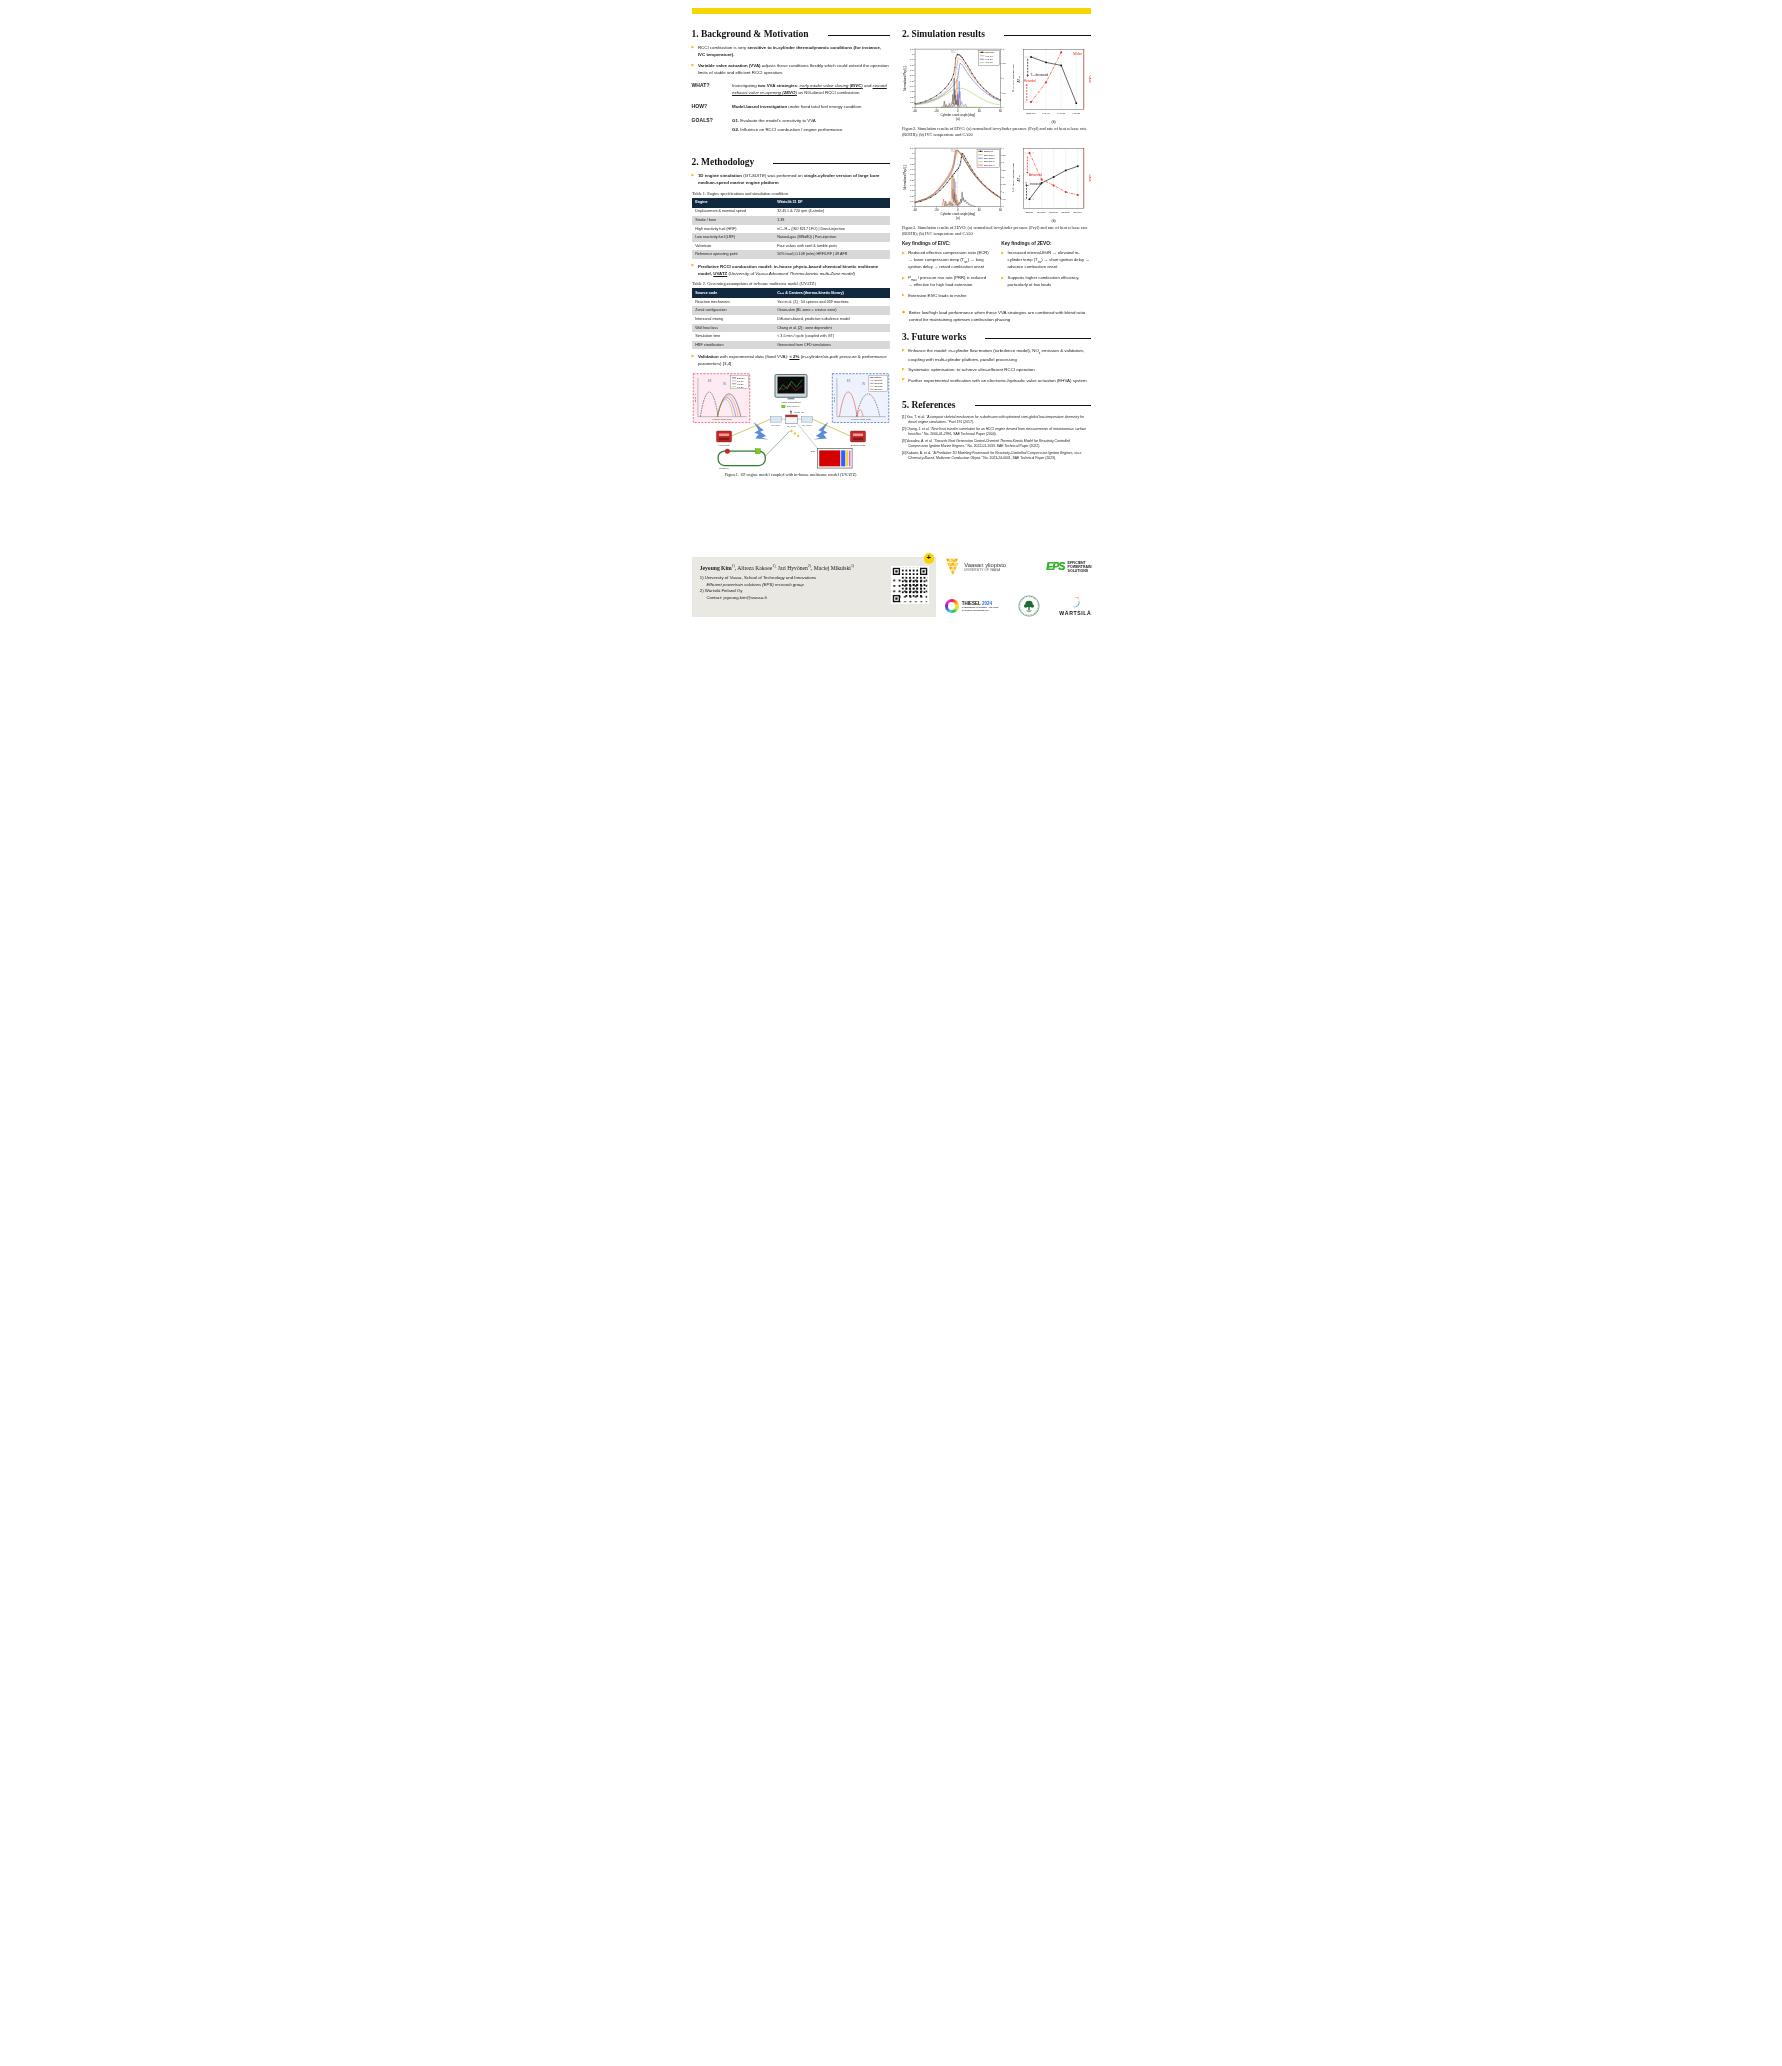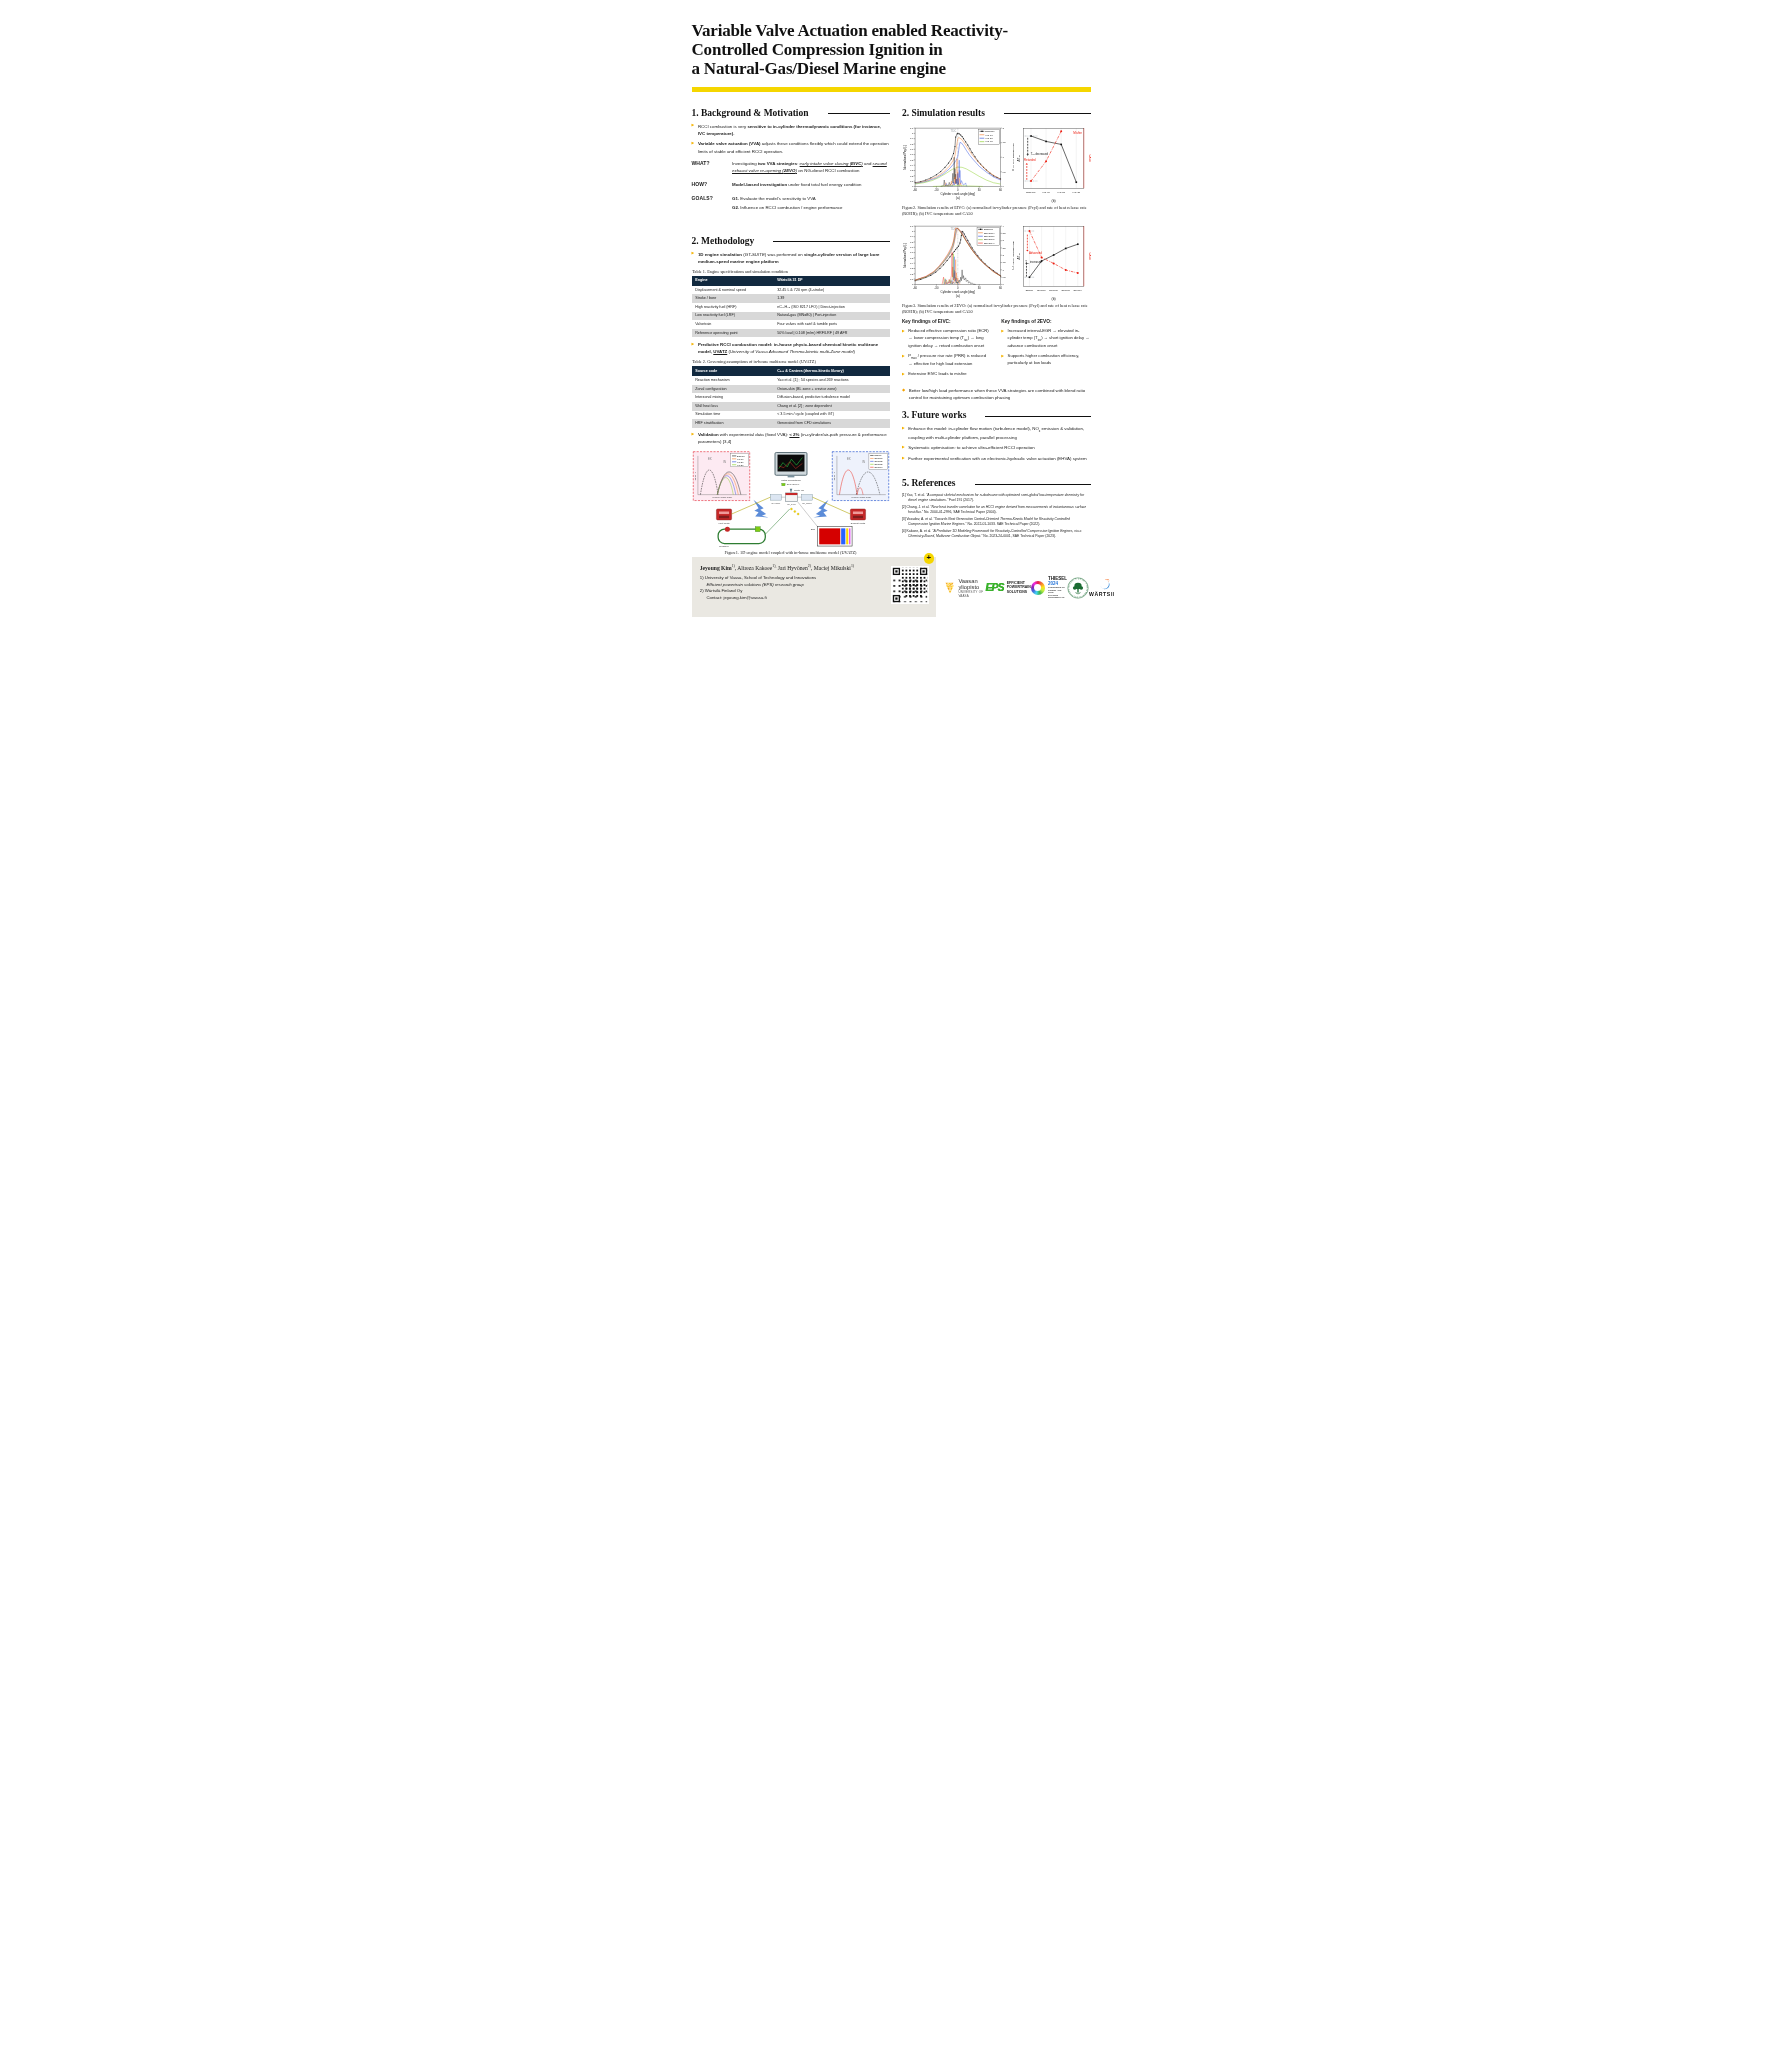--- a/index.html
+++ b/index.html
@@ -55,21 +55,21 @@
           box-sizing:border-box;padding:6.2px 8.3px;}
   .authors{font-family:"Liberation Serif",serif;font-size:5.6px;margin:0.8px 0 4.1px 0;}
   .aff{font-size:4.3px;line-height:1.55;}
   .aff .ind{padding-left:6.6px;}
   .qr{position:absolute;right:6.6px;top:9px;width:38px;height:38px;background:#fff;}
   .plus-badge{position:absolute;left:255px;top:553px;width:10.7px;height:10.7px;border-radius:50%;
               background:#F5D600;color:#111;font-weight:700;font-size:7.9px;line-height:10.3px;
               text-align:center;z-index:3;}
   
   .logos{position:absolute;left:276px;top:558px;width:147px;height:59px;
-         display:flex;justify-content:space-between;}
+         display:flex;flex-direction:column;justify-content:space-between;}
   .lrow{display:flex;align-items:center;justify-content:space-between;}
   .logo{display:flex;align-items:center;gap:3.3px;}
   .uva-text .l1{font-size:5.8px;color:#333;}
   .uva-text .l2{font-size:2.9px;letter-spacing:0.2px;color:#555;}
   .eps-text{font-size:3.5px;font-weight:700;color:#222;line-height:1.15;}
   .eps-mark{font-style:italic;font-weight:700;font-size:10.3px;color:#39b52a;
             text-shadow:0.4px 0.4px 0 #1e8f17;letter-spacing:-0.8px;}
   .thiesel-wheel{width:14px;height:14px;border-radius:50%;flex:none;position:relative;
     background:conic-gradient(#e6194b,#f58231,#ffe119,#bfef45,#3cb44b,#42d4f4,#4363d8,#911eb4,#f032e6,#e6194b);}
   .thiesel-wheel::after{content:"";position:absolute;inset:3.3px;border-radius:50%;background:#fff;}
@@ -77,23 +77,20 @@
   .thiesel-text .tt .yr{color:#1d6fd6;}
   .thiesel-text .ts{font-size:1.9px;font-weight:700;color:#333;line-height:1.3;}
   .wartsila{display:flex;flex-direction:column;align-items:center;gap:0.8px;}
   .wartsila .wname{font-size:5.2px;font-weight:700;letter-spacing:0.6px;color:#111;}
 </style>
 </head>
 <body>
 
 <div class="page">
   <div class="inner">
-    <h1 class="title"><span>Variable Valve Actuation enabled Reactivity-</span><br>
-      <span>Controlled Compression Ignition in</span><br>
-      <span>a Natural-Gas/Diesel Marine engine</span></h1>
     <div class="yellow-bar"></div>
 
     <div class="columns">
 
       <div class="col-left">
         <div class="sec">
           <span>1. Background &amp; Motivation</span>
             <span class="rule"></span>
         </div>
 

